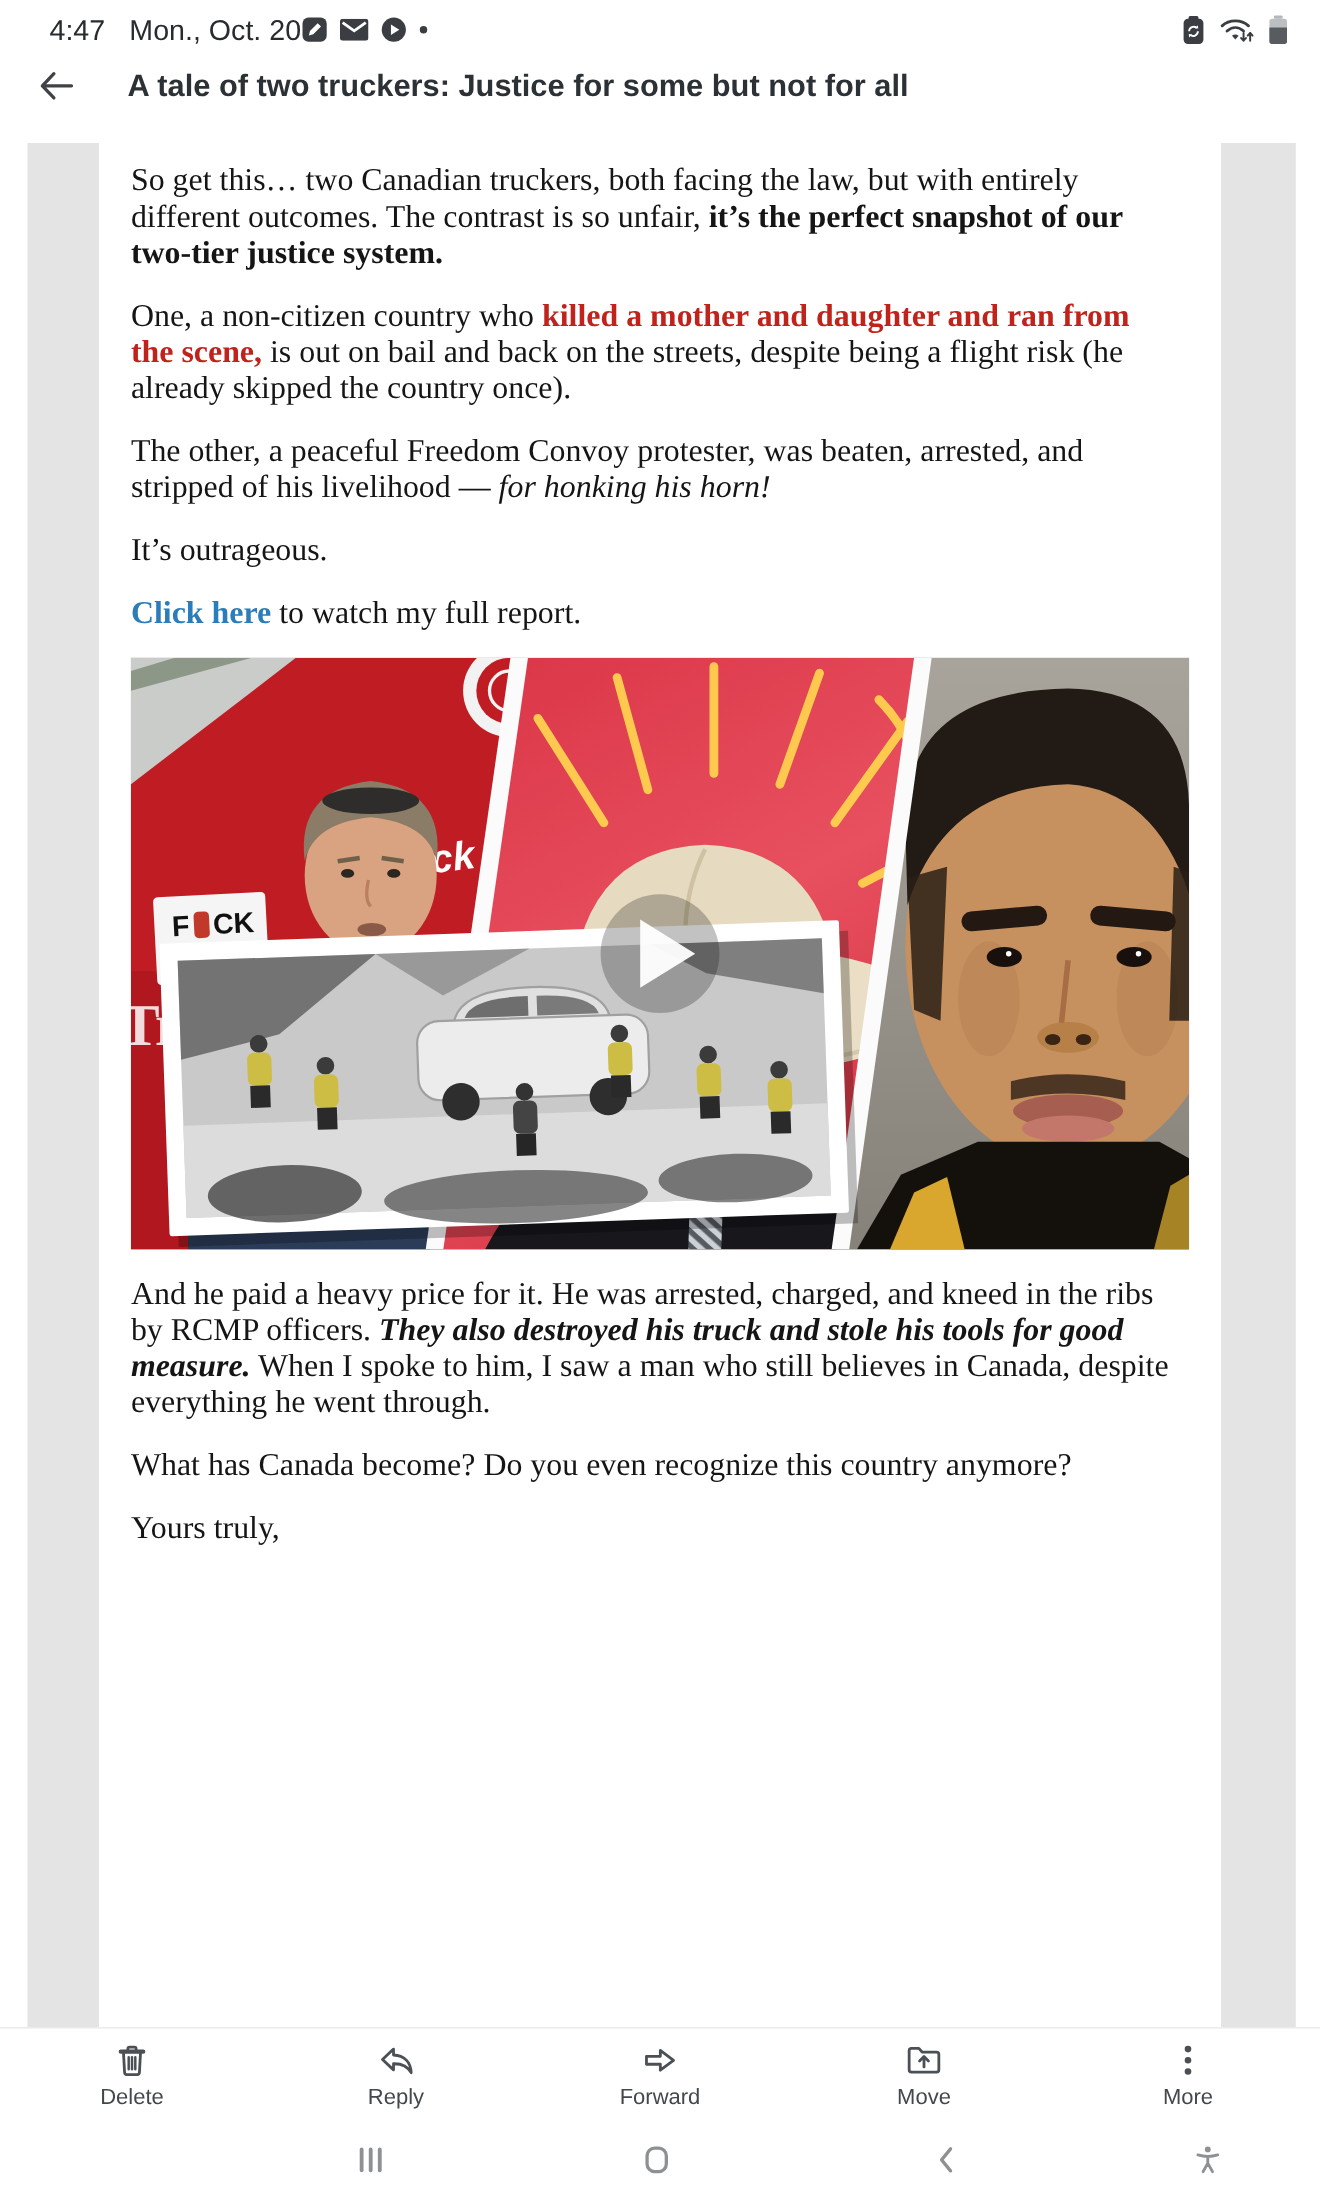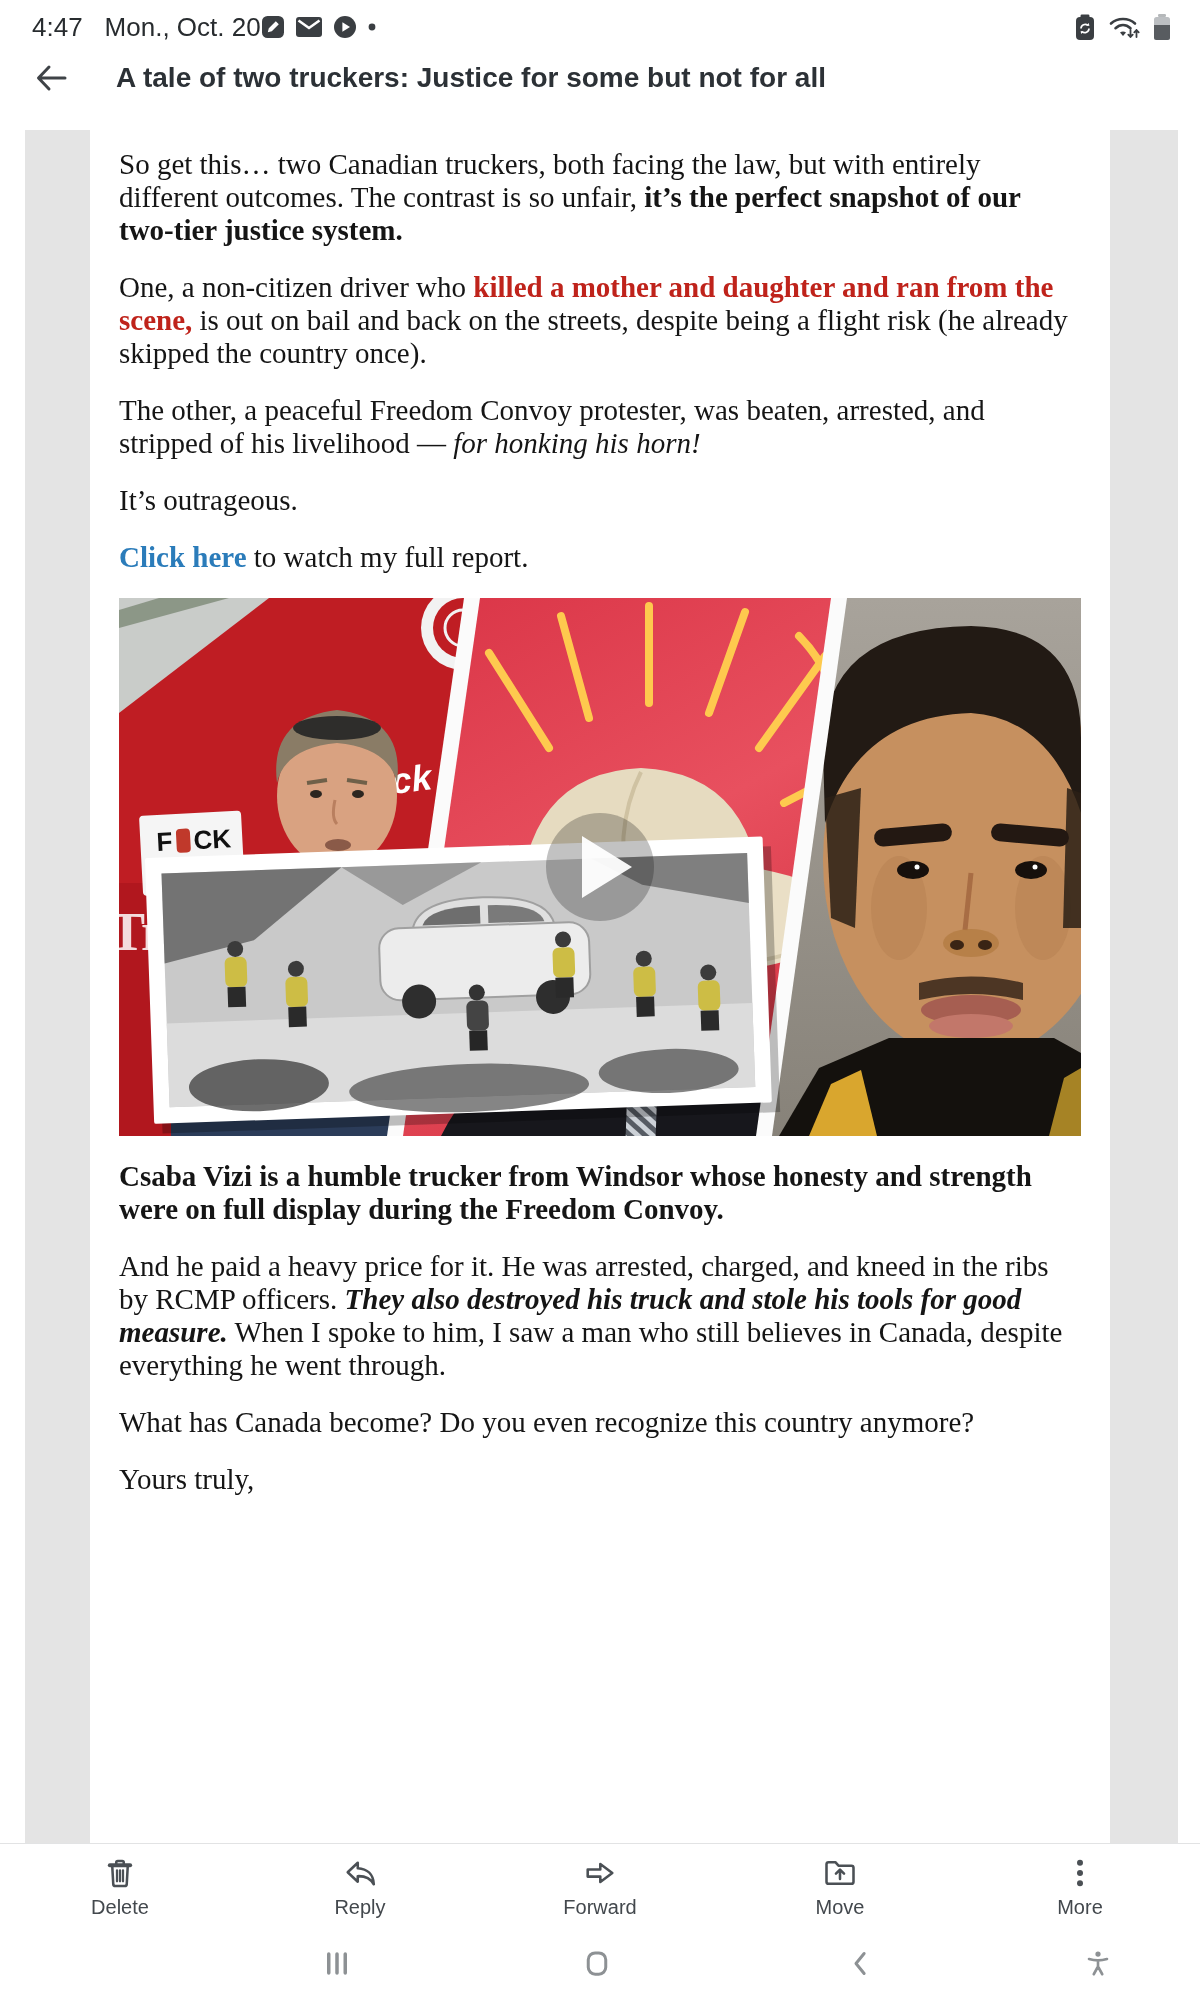--- a/index.html
+++ b/index.html
@@ -1,19 +1,19 @@
 <!DOCTYPE html>
 <html><head>
 <meta charset="utf-8">
 <style>
   html,body{margin:0;padding:0;background:#fff;}
   .screen{position:relative;width:1200px;height:2000px;overflow:hidden;background:#fff;font-family:"Liberation Sans",sans-serif;}
 
   
-  .status-bar{position:absolute;top:0;left:2px;right:0;height:46px;display:flex;align-items:center;padding:8px 26px 0 30px;box-sizing:border-box;color:#282c2f;font-size:26px;}
+  .status-bar{position:absolute;top:0;left:15px;right:0;height:46px;display:flex;align-items:center;padding:8px 26px 0 30px;box-sizing:border-box;color:#282c2f;font-size:26px;}
   .sb-time{margin-right:22px;}
   .sb-date{}
   .sb-notifs{display:flex;align-items:center;gap:11px;}
   .sb-right{margin-left:auto;display:flex;align-items:center;gap:10px;}
   .icon-svg{display:block;}
 
   
   .app-header{position:absolute;top:46px;left:0;right:0;height:64px;display:flex;align-items:center;padding:0 28px;gap:42px;background:#fff;}
   .back-btn{background:none;border:none;padding:4px;cursor:pointer;display:flex;}
   .header-title{font-size:28px;font-weight:700;color:#2c3136;white-space:nowrap;}
@@ -114,21 +114,21 @@
         </svg>
       </button>
     <span class="header-title">A tale of two truckers: Justice for some but not for all</span>
   </div>
 
   <div class="email-scroll">
     <div class="email-card">
 
       <p class="para"><span>So get this… two Canadian truckers, both facing the law, but with entirely different outcomes. The contrast is so unfair, </span><span class="sg-b">it’s the perfect snapshot of our two-tier justice system.</span></p>
 
-      <p class="para"><span>One, a non-citizen driver who </span><span class="sg-rb">killed a mother and daughter and ran from the scene,</span><span> is out on bail and back on the streets, despite being a flight risk (he already skipped the country once).</span></p>
+      <p class="para"><span>One, a non-citizen country who </span><span class="sg-rb">killed a mother and daughter and ran from the scene,</span><span> is out on bail and back on the streets, despite being a flight risk (he already skipped the country once).</span></p>
 
       <p class="para"><span>The other, a peaceful Freedom Convoy protester, was beaten, arrested, and stripped of his livelihood — </span><span class="sg-i">for honking his horn!</span></p>
 
       <p class="para"><span>It’s outrageous.</span></p>
 
       <p class="para"><a class="seg-link">Click here</a><span> to watch my full report.</span></p>
 
       <figure class="video-figure" style="margin-left:0;margin-right:0;">
         <svg class="thumb" viewBox="0 0 962 538" preserveAspectRatio="none">
           <defs>
@@ -326,21 +326,20 @@
               <ellipse cx="300" cy="225" rx="120" ry="24" fill="#343434" opacity="0.6"></ellipse>
               <ellipse cx="500" cy="215" rx="70" ry="22" fill="#303030" opacity="0.6"></ellipse>
             </g>
           </g>
         </svg>
         <div class="play-overlay">
             <div class="tri"></div>
           </div>
       </figure>
 
-      <p class="para"><span class="sg-b">Csaba Vizi is a humble trucker from Windsor whose honesty and strength were on full display during the Freedom Convoy.</span></p>
 
 
       <p class="para"><span>And he paid a heavy price for it. He was arrested, charged, and kneed in the ribs by RCMP officers. </span><span class="sg-bi">They also destroyed his truck and stole his tools for good measure.</span><span> When I spoke to him, I saw a man who still believes in Canada, despite everything he went through.</span></p>
 
 
       <p class="para"><span>What has Canada become? Do you even recognize this country anymore?</span></p>
 
       <p class="para"><span>Yours truly,</span></p>
 
 

